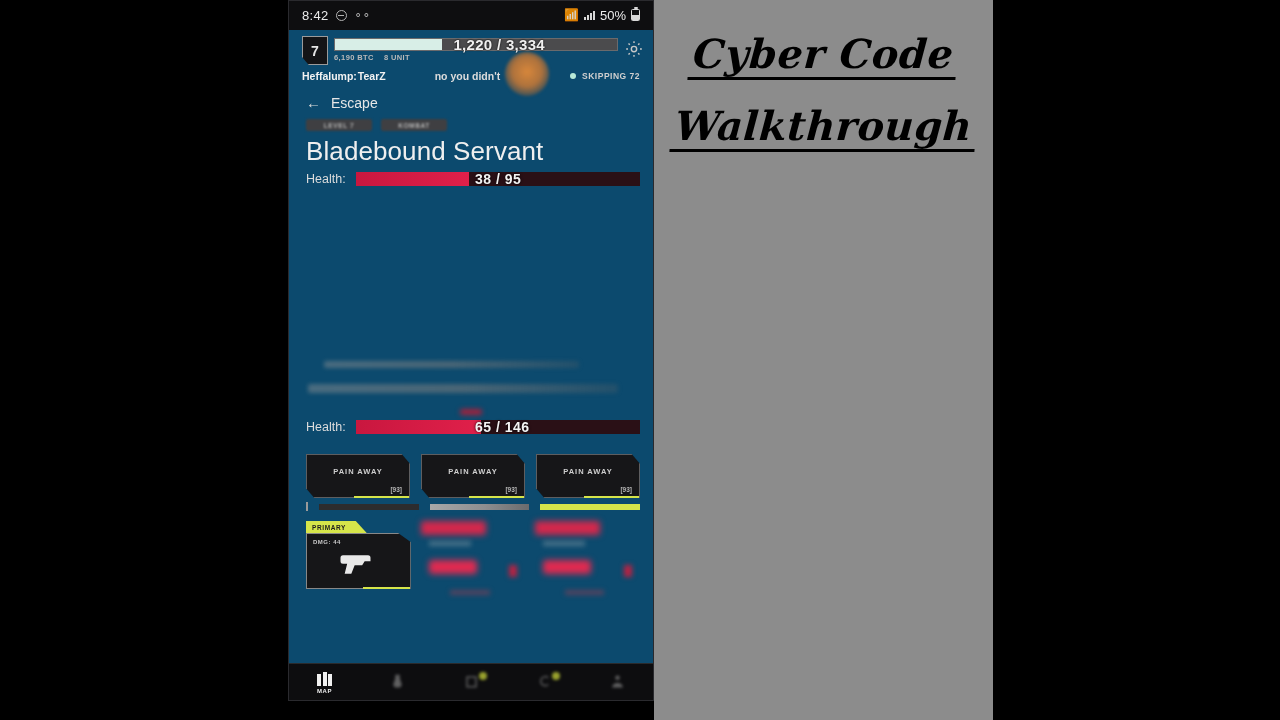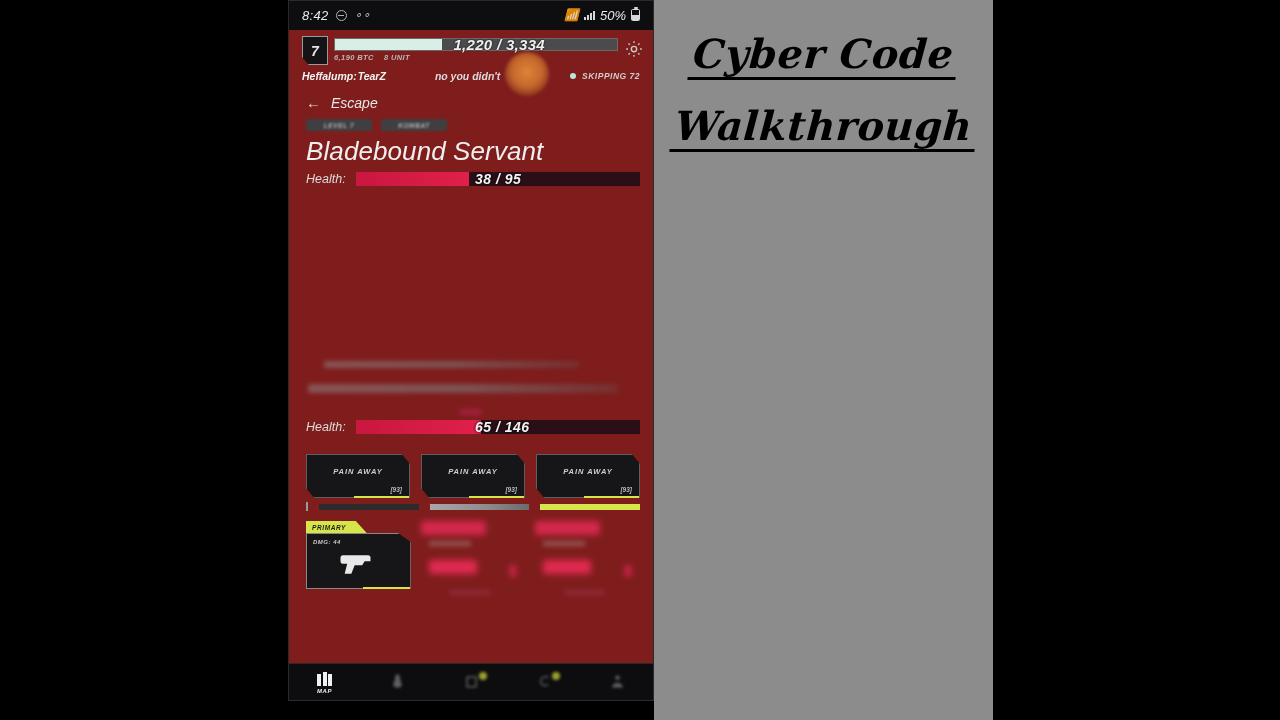--- a/index.html
+++ b/index.html
@@ -29,23 +29,22 @@
     border-bottom: 3px solid #000;
     padding: 0 4px 3px 4px;
     margin-bottom: 26px;
     white-space: nowrap;
     transform: skewX(-4deg);
   }
 
   
   .phone {
     position: absolute; left: 288px; top: 0; width: 366px; height: 701px;
-    background: #7f1d1d;
+    background: #0c4a6e;
     overflow: hidden;
-    font-style: italic;
   }
   .phone-outline {
     position: absolute; left: 288px; top: 0; width: 366px; height: 701px;
     border: 1px solid #2a2a2e; pointer-events: none;
   }
 
   
   .statusbar {
     position: relative; height: 30px; width: 100%;
     display: flex; align-items: center; justify-content: space-between;

